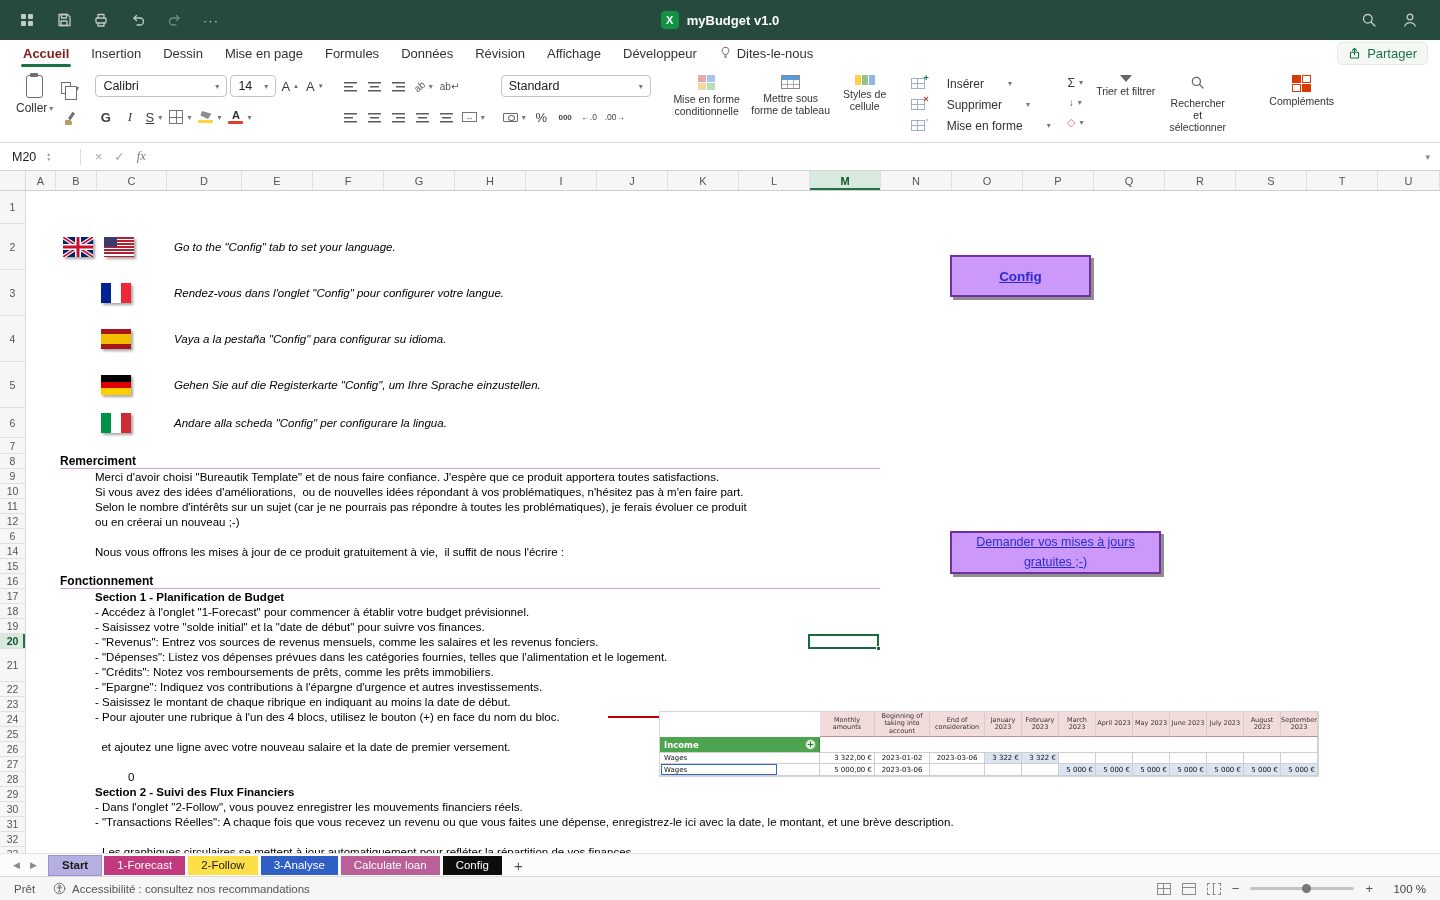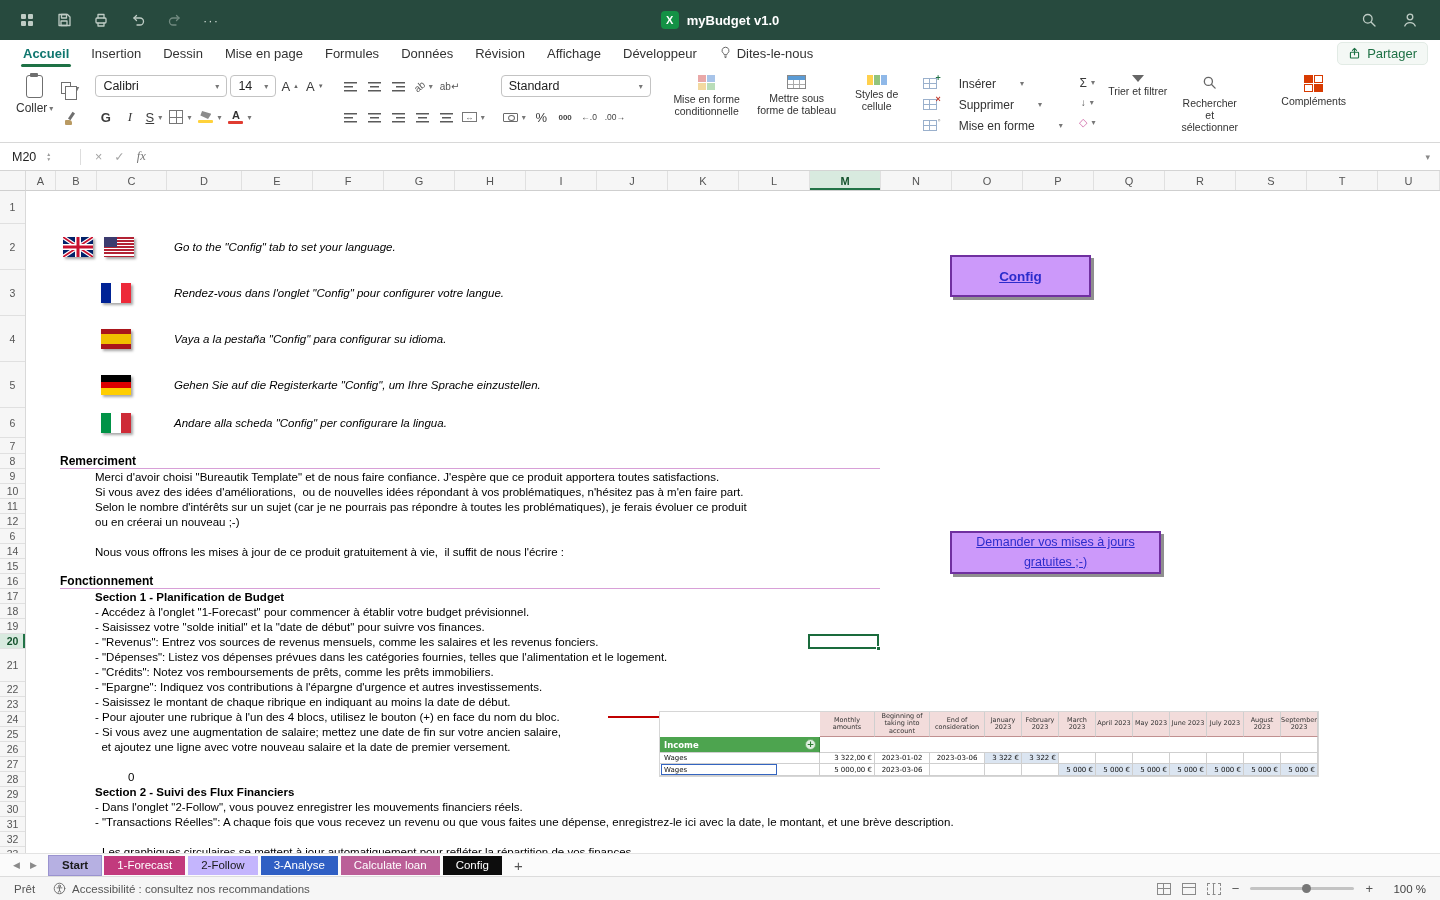--- a/index.html
+++ b/index.html
@@ -17,21 +17,21 @@
   .tb-dots{color:#ccd8d1;font-size:13px;letter-spacing:1px;}
   .tb-center{position:absolute;left:0;right:0;margin:auto;width:max-content;display:flex;gap:8px;align-items:center;}
   .xl-badge{width:18px;height:18px;border-radius:4px;background:#149145;color:#fff;font-size:11px;font-weight:700;display:flex;align-items:center;justify-content:center;}
   .tb-title{font-size:13px;font-weight:700;color:#fff;}
   .tb-right{margin-left:auto;display:flex;gap:24px;padding-right:22px;}
 
   
   .menubar{height:27px;display:flex;align-items:center;padding:0 12px;background:#fff;font-size:13px;position:relative;}
   #menu-tabs{display:flex;height:100%;}
   .menu-tab{padding:0 11px;height:27px;display:flex;align-items:center;gap:5px;color:#333;position:relative;cursor:default;}
-  .menu-tab.active{color:#0f766e;font-weight:700;}
+  .menu-tab.active{color:#7f1d1d;font-weight:700;}
   .menu-tab.active::after{content:"";position:absolute;left:9px;right:9px;bottom:0;height:3px;background:#1e7145;border-radius:2px;}
   .share{margin-left:auto;display:flex;align-items:center;gap:6px;color:#1e7145;font-size:13px;background:#f4f8f5;border:1px solid #e2ebe5;padding:3px 10px;border-radius:5px;}
   .share svg{width:13px;height:13px;}
   .share .stro{fill:none;stroke:#1e7145;stroke-width:1.4;stroke-linecap:round;stroke-linejoin:round;}
 
   
   .ribbon{height:76px;border-bottom:1px solid #d8d8d8;display:flex;align-items:flex-start;padding:6px 8px 0 16px;background:#fff;}
   .rgroup{margin-right:14px;}
   .r1,.r2{display:flex;align-items:center;gap:3px;height:26px;}
   .r2{margin-top:4px;height:28px;}
@@ -72,21 +72,21 @@
   .icl-r{background-position:0 1.5px,4px 5.5px,0 9.5px;}
   .ic-ab{display:inline-block;transform:rotate(-40deg);font-size:10px;color:#555;}
   .ic-wrap{font-size:10px;color:#555;}
   .ic-merge{width:15px;height:10px;border:1px solid #777;display:inline-flex;align-items:center;justify-content:center;font-size:8px;color:#555;}
   
   .ic-money{width:15px;height:9px;border:1px solid #6a6a6a;border-radius:1px;position:relative;display:inline-block;}
   .ic-money::after{content:"";position:absolute;left:4px;top:1.5px;width:5px;height:4px;border:1px solid #6a6a6a;border-radius:50%;}
   .zeros{font-size:8px;font-weight:700;color:#444;}
   .dec{font-size:8.5px;color:#444;}
   
-  .g-styles{display:flex;gap:6px;}
+  .g-styles{display:flex;}
   .bigbtn{display:flex;flex-direction:column;align-items:center;gap:3px;padding-top:2px;text-align:center;}
   .biglbl{font-size:10.5px;line-height:1.15;color:#333;}
   .bb-w{width:84px;}.bb-n{width:64px;}
   .ic-cf{display:grid;grid-template-columns:8px 8px;gap:1px;}
   .ic-cf i{height:7px;display:block;}
   .ic-cf i:nth-child(1){background:#e9a8a8;}.ic-cf i:nth-child(2){background:#a8c4e9;}
   .ic-cf i:nth-child(3){background:#f3d9a0;}.ic-cf i:nth-child(4){background:#b9ddb9;}
   .ic-table{width:19px;height:14px;border:1px solid #888;background:
     linear-gradient(#5b9bd5 0 4px,transparent 4px),
     linear-gradient(#aaa,#aaa) 0 8px/100% 1px no-repeat,
@@ -640,21 +640,20 @@
         <div class="line h" style="top: 383px; height: 15px; left: 34px;">Fonctionnement</div>
         <div class="line sub" style="top: 398px; height: 15px; left: 69px;">Section 1 - Planification de Budget</div>
         <div class="line body" style="top: 413px; height: 15px; left: 69px;">- Accédez à l'onglet "1-Forecast" pour commencer à établir votre budget prévisionnel.</div>
         <div class="line body" style="top: 428px; height: 15px; left: 69px;">- Saisissez votre "solde initial" et la "date de début" pour suivre vos finances.</div>
         <div class="line body" style="top: 443px; height: 15px; left: 69px;">- "Revenus": Entrez vos sources de revenus mensuels, comme les salaires et les revenus fonciers.</div>
         <div class="line body" style="top: 458px; height: 15px; left: 69px;">- "Dépenses": Listez vos dépenses prévues dans les catégories fournies, telles que l'alimentation et le logement.</div>
         <div class="line body" style="top: 473px; height: 15px; left: 69px;">- "Crédits": Notez vos remboursements de prêts, comme les prêts immobiliers.</div>
         <div class="line body" style="top: 488px; height: 15px; left: 69px;">- "Epargne": Indiquez vos contributions à l'épargne d'urgence et autres investissements.</div>
         <div class="line body" style="top: 503px; height: 15px; left: 69px;">- Saisissez le montant de chaque ribrique en indiquant au moins la date de début.</div>
         <div class="line body" style="top: 518px; height: 15px; left: 69px;">- Pour ajouter une rubrique à l'un des 4 blocs, utilisez le bouton (+) en face du nom du bloc.</div>
-        <div class="line body" style="top: 533px; height: 15px; left: 69px;">- Si vous avez une augmentation de salaire; mettez une date de fin sur votre ancien salaire,</div>
         <div class="line body" style="top: 548px; height: 15px; left: 69px;">  et ajoutez une ligne avec votre nouveau salaire et la date de premier versement.</div>
         <div class="line zero" style="top: 578px; height: 15px; left: 102px;">0</div>
         <div class="line sub" style="top: 593px; height: 15px; left: 69px;">Section 2 - Suivi des Flux Financiers</div>
         <div class="line body" style="top: 608px; height: 15px; left: 69px;">- Dans l'onglet "2-Follow", vous pouvez enregistrer les mouvements financiers réels.</div>
         <div class="line body" style="top: 623px; height: 15px; left: 69px;">- "Transactions Réelles": A chaque fois que vous recevez un revenu ou que vous faites une dépense, enregistrez-le ici avec la date, le montant, et une brève description.</div>
         <div class="line body" style="top: 638px; height: 15px; left: 69px; margin-top: 36px;">- Utilisez les catégories définies pour organiser vos transactions.</div>
         <div class="line body" style="top: 653px; height: 15px; left: 69px;">- Les graphiques circulaires se mettent à jour automatiquement pour refléter la répartition de vos finances.</div>
         <div class="minitable">
           <div class="mt-row">
             <div class="mt-cell mt-blank" style="width: 160px; height: 25px;"></div>
@@ -708,21 +707,21 @@
         </div>
       </div>
   </div>
 
   <div class="tabbar">
     <span class="tnav">◀</span>
     <span class="tnav">▶</span>
     <div id="sheet-tabs">
         <div class="stab active" style="background: rgb(182, 176, 226); color: rgb(26, 26, 26);">Start</div>
         <div class="stab" style="background: rgb(194, 58, 125); color: rgb(255, 255, 255);">1-Forecast</div>
-        <div class="stab" style="background: #c4b5fd; color: rgb(26, 26, 26);">2-Follow</div>
+        <div class="stab" style="background: #fde047; color: rgb(26, 26, 26);">2-Follow</div>
         <div class="stab" style="background: rgb(47, 95, 196); color: rgb(255, 255, 255);">3-Analyse</div>
         <div class="stab" style="background: rgb(187, 95, 152); color: rgb(255, 255, 255);">Calculate loan</div>
         <div class="stab" style="background: rgb(13, 13, 13); color: rgb(255, 255, 255);">Config</div>
       </div>
     <span class="addtab">+</span>
   </div>
 
   <div class="statusbar">
     <span class="sb-ready">Prêt</span>
     <span class="sb-acc">

